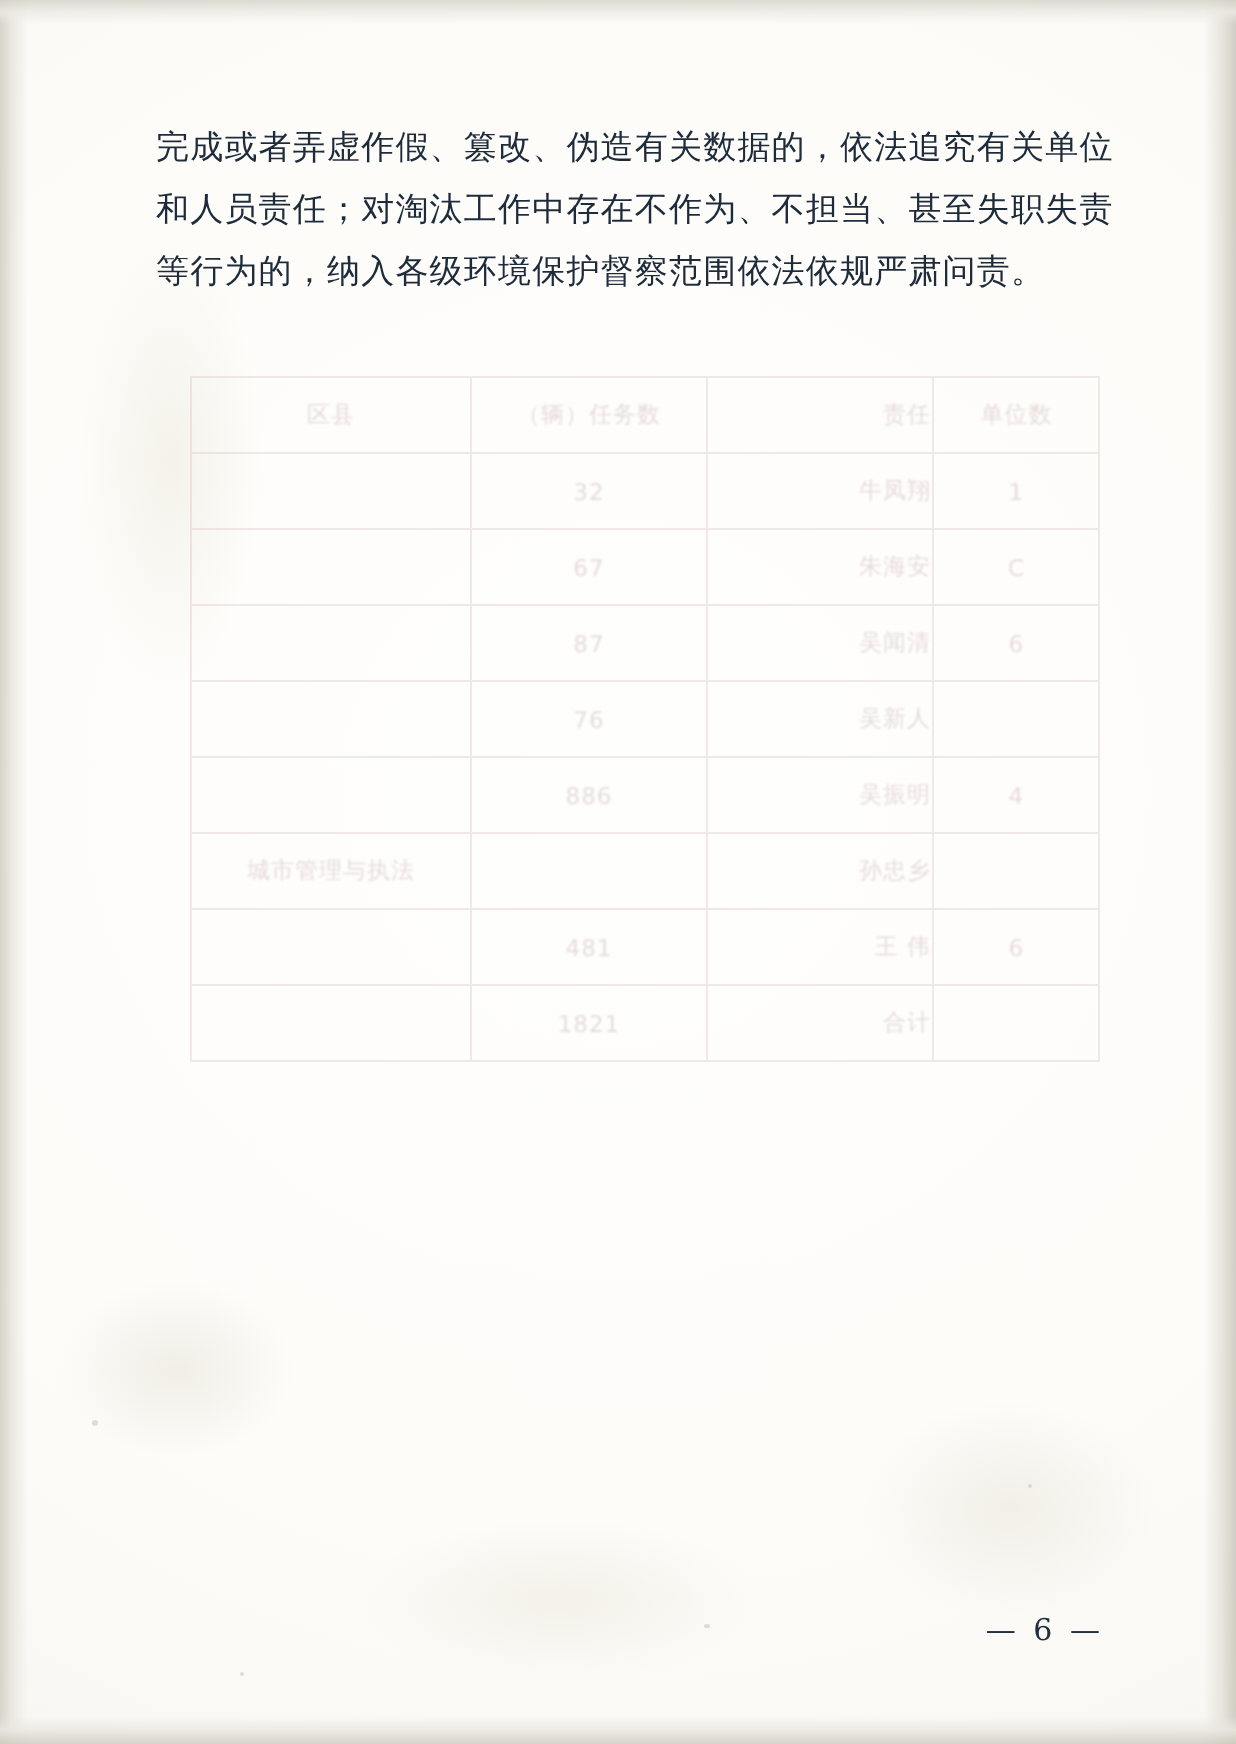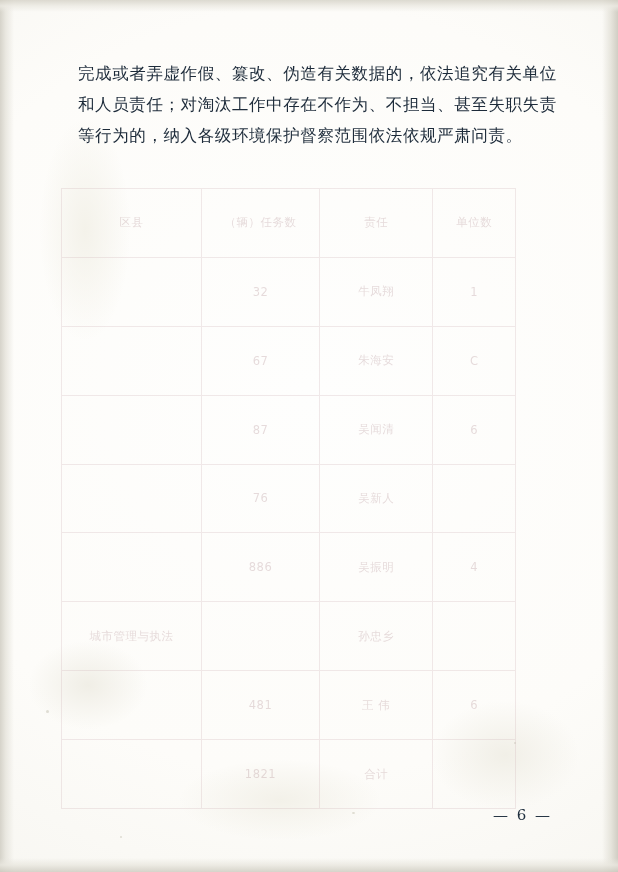--- a/index.html
+++ b/index.html
@@ -55,45 +55,45 @@
     font-size: 16.5px;
     line-height: 31px;
     color: #1d2b3a;
     letter-spacing: 0.6px;
     white-space: nowrap;
   }
 
   
   #ghost-table {
     position: absolute;
-    left: 61px;
+    left: 95px;
     top: 188px;
     width: 455px;
-    height: 621px;
+    height: 343px;
     opacity: 0.30;
   }
   #ghost-table table {
     width: 100%;
     height: 100%;
     border-collapse: collapse;
     table-layout: fixed;
   }
   #ghost-table td {
     border: 1px solid #d3b9bd;
     text-align: center;
     vertical-align: middle;
     font-family: "DejaVu Sans", "Liberation Sans", sans-serif;
     font-size: 11.5px;
     color: #b08d92;
     letter-spacing: 0.5px;
     filter: blur(0.5px);
   }
   #ghost-table td.c0 { width: 31%; }
   #ghost-table td.c1 { width: 26%; }
-  #ghost-table td.c2 { width: 25%; }
+  #ghost-table td.c2 { width: 25%; text-align: right; }
   #ghost-table td.c3 { width: 18%; }
 
   
   #attachment-line {
     position: absolute;
     left: 92px;
     top: 212px;
     font-family: "DejaVu Serif", "Liberation Serif", serif;
     font-size: 16px;
     color: #1f2d3c;

